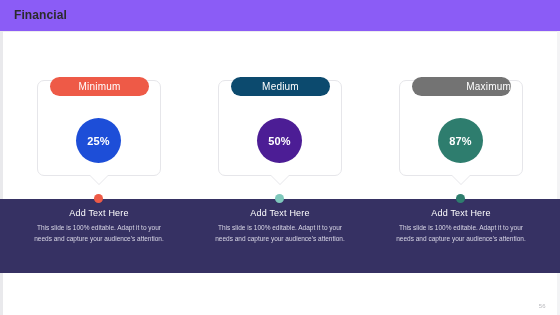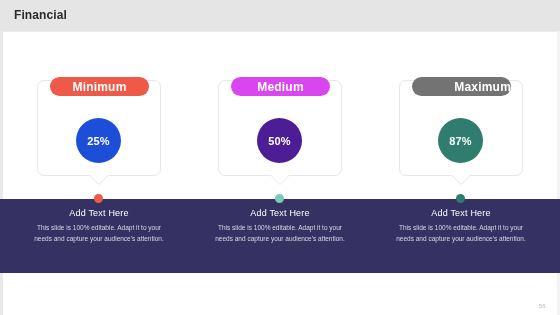--- a/index.html
+++ b/index.html
@@ -43,21 +43,21 @@
     background: #f3f3f5;
   }
 
   
   .header {
     position: absolute;
     left: 0;
     top: 0;
     width: 560px;
     height: 31px;
-    background: #e5e5e5;
+    background: #8b5cf6;
   }
   .header-title {
     position: absolute;
     left: 14px;
     top: 8px;
     font-size: 12px;
     font-weight: bold;
     color: #2b2b2b;
     letter-spacing: 0.1px;
     white-space: nowrap;
@@ -124,22 +124,22 @@
     top: 9px;
     width: 99px;
     height: 19px;
     border-radius: 10px;
     display: flex;
     align-items: center;
     justify-content: center;
     box-sizing: border-box;
   }
   .pill-label {
-    font-size: 12px;
-    font-weight: bold;
+    font-size: 10px;
+    font-weight: normal;
     color: #ffffff;
     letter-spacing: 0.2px;
     white-space: nowrap;
   }
 
   
   .circle {
     position: absolute;
     left: 57px;
     top: 50px;
@@ -226,21 +226,21 @@
     <div class="dot" style="background: rgb(238, 90, 71);"></div>
     <div class="text-block">
       <div class="text-heading">Add Text Here</div>
       <div class="text-body">This slide is 100% editable. Adapt it to your needs and capture your audience's attention.</div>
     </div>
   </div>
 
   <div class="col col-2">
     <div class="card"></div>
     <div class="card-notch"></div>
-    <div class="pill" style="background: #d946ef;">
+    <div class="pill" style="background: #0c4a6e;">
       <span class="pill-label">Medium</span>
     </div>
     <div class="circle" style="background: #4c1d95;">
       <span class="circle-value">50%</span>
     </div>
     <div class="dot" style="background: rgb(127, 200, 188);"></div>
     <div class="text-block">
       <div class="text-heading">Add Text Here</div>
       <div class="text-body">This slide is 100% editable. Adapt it to your needs and capture your audience's attention.</div>
     </div>

